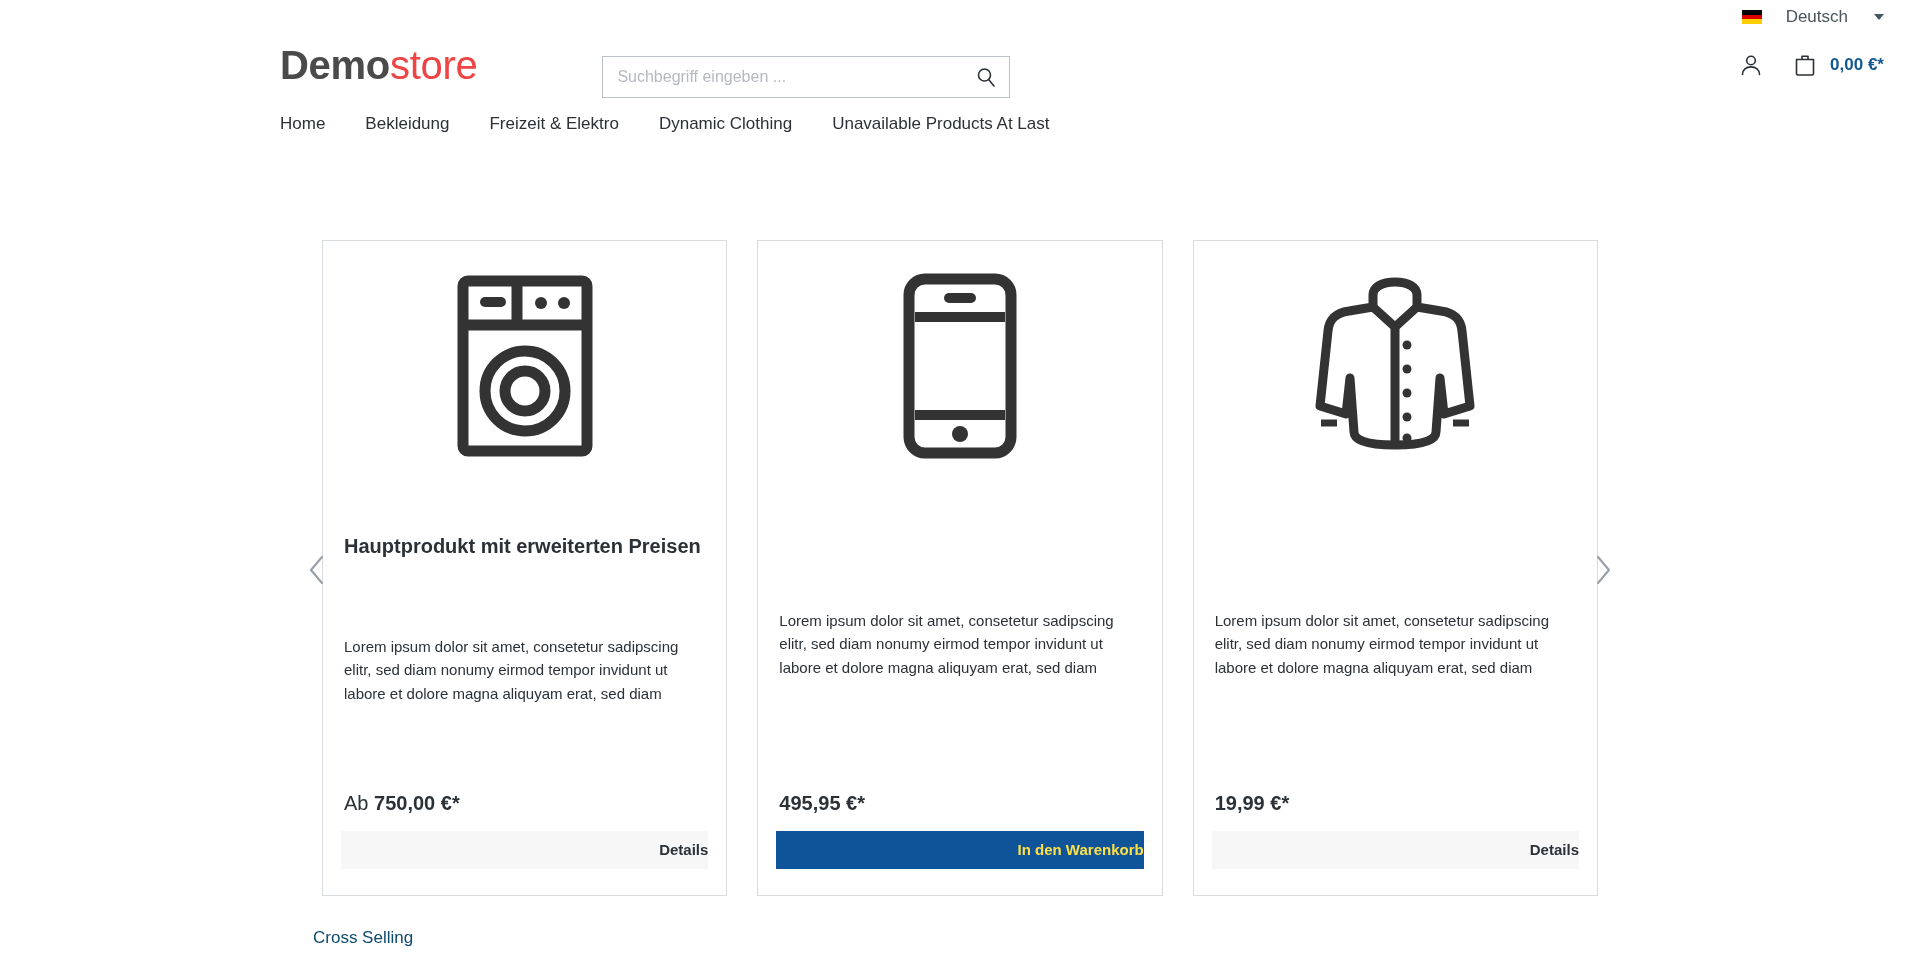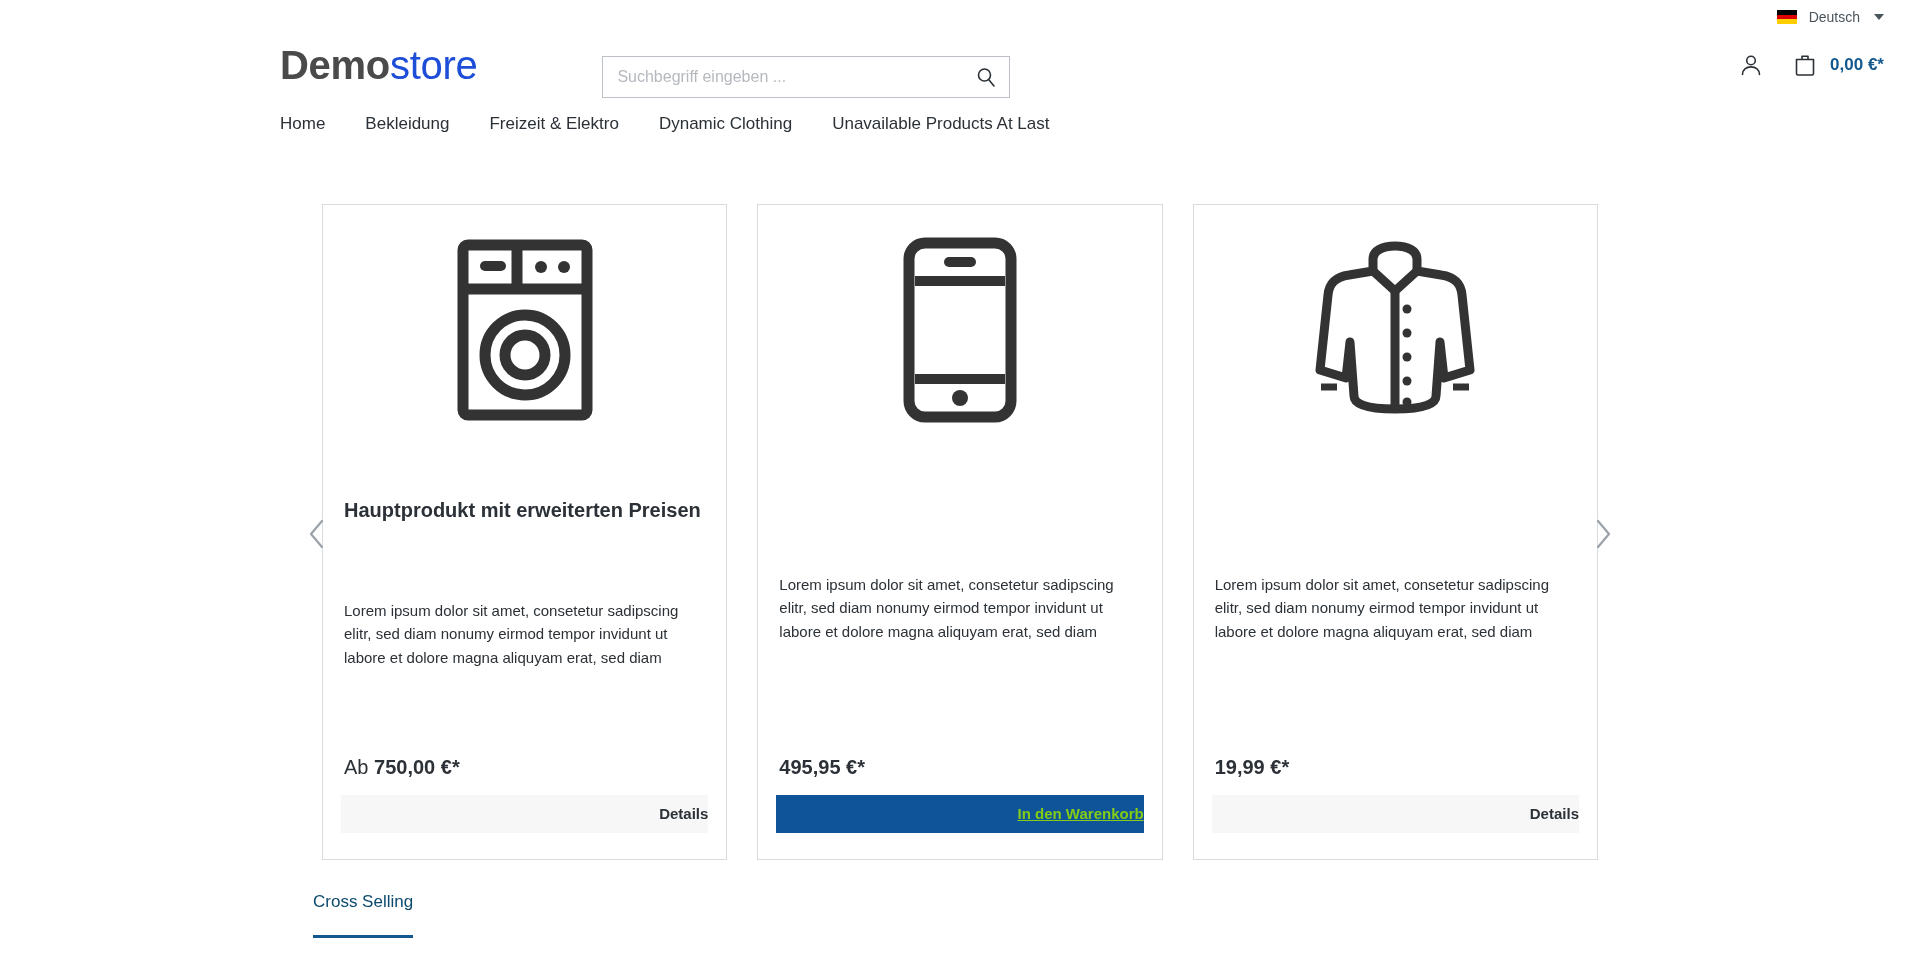--- a/index.html
+++ b/index.html
@@ -13,22 +13,22 @@
 
   
   .topbar {
     height: 34px;
     display: flex;
     justify-content: flex-end;
     align-items: center;
     padding-right: 36px;
   }
   .lang-switch {
-    display: flex; align-items: center; gap: 12px;
-    font-size: 14px; color: #4a545b; cursor: pointer;
+    display: flex; align-items: center; gap: 24px;
+    font-size: 17px; color: #4a545b; cursor: pointer;
   }
   .flag {
     width: 20px; height: 14px; display: block; border: 0;
     background: linear-gradient(to bottom,#000 0 33.33%,#dd0000 33.33% 66.66%,#ffce00 66.66% 100%);
   }
   .caret-down {
     width: 0; height: 0; margin-left: 2px;
     border-left: 5px solid transparent;
     border-right: 5px solid transparent;
     border-top: 6px solid #4a545b;
@@ -39,21 +39,21 @@
     display: flex; align-items: center;
     padding: 0 36px 0 280px;
     height: 62px;
   }
   .logo {
     font-size: 40px; line-height: 1;
     letter-spacing: -0.3px;
     white-space: nowrap;
   }
   .logo b { font-weight: 700; color: #4a4a4a; }
-  .logo span { font-weight: 400; color: #1d4ed8; }
+  .logo span { font-weight: 400; color: #ef4444; }
 
   .search-wrap { margin-left: 125px; }
   .search-box {
     width: 408px; height: 42px;
     border: 1px solid #bcc1c7;
     display: flex; align-items: center;
     background: #fff;
     margin-top: 24px;
   }
   .search-box input {
@@ -89,21 +89,21 @@
     height: 46px;
   }
   .mainnav a {
     font-size: 17px; color: #2b3136;
     text-decoration: none; cursor: pointer; white-space: nowrap;
   }
 
   
   .slider-zone {
     position: relative;
-    margin-top: 62px;
+    margin-top: 98px;
     height: 660px;
   }
   .arrow {
     position: absolute; top: 50%; transform: translateY(-50%);
     background: none; border: 0; cursor: pointer;
     color: #9aa1a8; line-height: 0; padding: 10px;
   }
   .arrow.left { left: 296px; }
   .arrow.right { right: 296px; }
 
@@ -143,21 +143,21 @@
   .card-btn {
     display: block; width: 100%;
     height: 38px; line-height: 38px;
     text-align: right;
     font-family: "Liberation Sans", sans-serif;
     font-size: 15px; font-weight: 700;
     border: 0; cursor: pointer;
     margin-bottom: 26px;
   }
   .card-btn.secondary { background: #f7f7f8; color: #2b3136; }
-  .card-btn.primary { background: #0f5499; color: #84cc16; text-decoration: underline; }
+  .card-btn.primary { background: #0f5499; color: #fde047; }
 
   
   .tabs {
     padding-left: 313px;
     margin-top: 28px;
     display: flex; gap: 28px;
   }
   .tab {
     font-size: 17px; color: #0c4a6e;
     padding-bottom: 23px; cursor: pointer;

